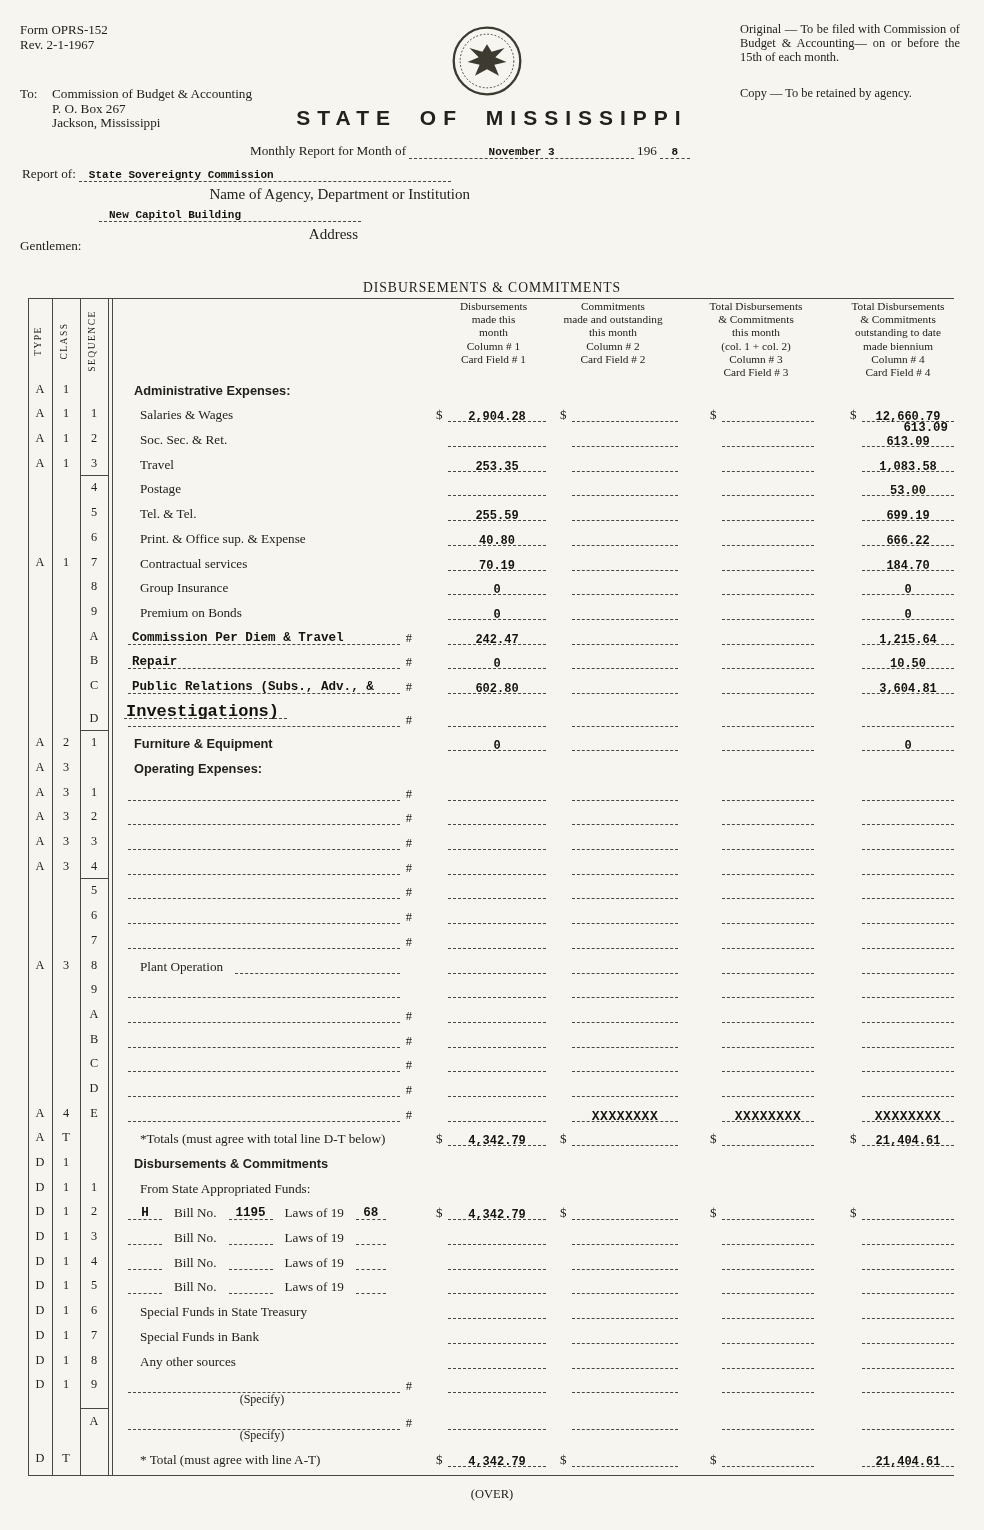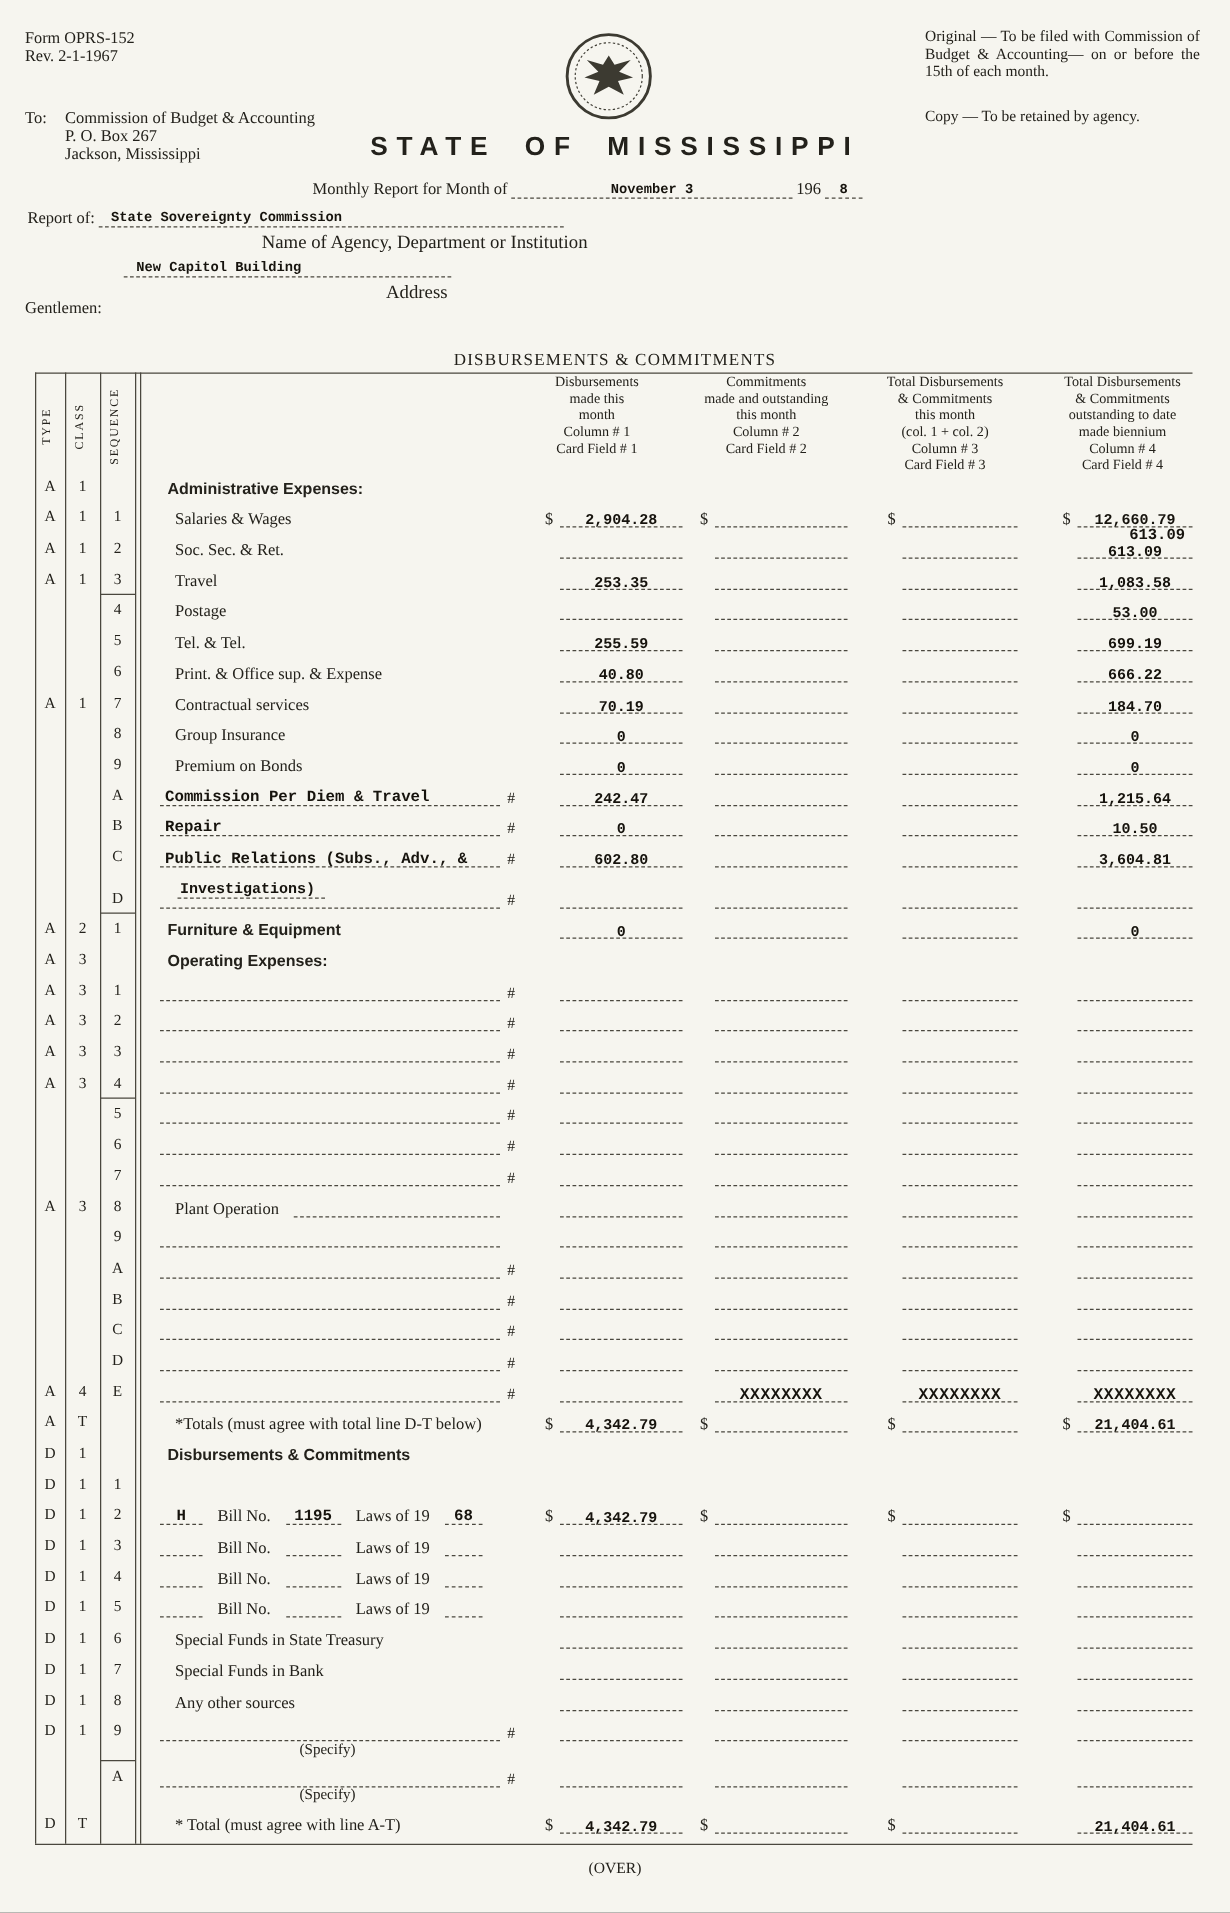--- a/index.html
+++ b/index.html
@@ -38,43 +38,43 @@
 
   
   .hline{position:absolute;height:1px;background:var(--line);left:28px;width:926px}
   .hl-top{top:298px}.hl-bottom{top:1475px}
   .vline{position:absolute;top:298px;height:1177px;width:1px;background:var(--line)}
   .vA{left:28px}.vB{left:52px}.vC{left:80px}.vD{left:108px}.vE{left:112px}
   .vlab{position:absolute;top:334px;width:70px;height:14px;text-align:center;
         font-size:9.5px;letter-spacing:1.5px;transform:rotate(-90deg)}
   .vl-type{left:5px}.vl-class{left:31px}.vl-seq{left:59px}
   .colhead{position:absolute;top:300px;text-align:center;font-size:11.3px;line-height:13.2px}
-  .ch1{left:400px;width:155px}.ch2{left:536px;width:154px}
+  .ch1{left:416px;width:155px}.ch2{left:536px;width:154px}
   .ch3{left:678px;width:156px}.ch4{left:820px;width:156px}
 
   
   .rows{position:absolute;left:28px;top:376px;width:926px;display:flex;flex-direction:column}
   .row{display:flex;height:24.7px;position:relative}
   .c{width:24px;display:flex;align-items:flex-end;justify-content:center;
      font-size:12.3px;padding-bottom:4px}
   .cc,.cs{width:28px}
   .tick{border-top:1px solid var(--line)}
   .dgap{width:6px}
   .clabel{display:flex;align-items:flex-end;width:322px;padding:0 36px 3px 14px;
           position:relative;font-size:13.2px;line-height:14px}
   .clabel.boldlab{font-family:"Liberation Sans",sans-serif;font-weight:700;font-size:12.8px;padding-left:8px}
   .pt{white-space:nowrap;margin:0 12px}
   .lfill{flex:1;display:inline-flex;align-items:flex-end;min-width:16px;height:15px;
          border-bottom:1.3px dashed var(--line);padding-left:4px}
   .lt{font-size:12.6px;line-height:13px;transform:translateY(1px);white-space:nowrap}
   .useg{display:inline-block;height:15px;border-bottom:1.3px dashed var(--line);
         text-align:center;font-size:12.6px;line-height:16px;flex:none}
   .hash{position:absolute;right:24px;bottom:3px;font-size:12.5px}
-  .l2{position:absolute;left:28px;top:21px;border-bottom:1.3px dashed var(--line);
-      padding:12px 8px 0 2px;font-size:12px;line-height:13px;z-index:2}
+  .l2{position:absolute;left:10px;top:21px;border-bottom:1.3px dashed var(--line);
+      padding:12px 8px 0 2px;font-size:17px;line-height:13px;z-index:2}
   .specify{position:absolute;left:14px;right:40px;top:20px;text-align:center;font-size:12px;z-index:2}
   .vcell{display:flex;align-items:flex-end;padding-bottom:3px;position:relative}
   .v1{width:110px}.v2{width:118px;margin-left:14px}.v3{width:104px;margin-left:32px}.v4{width:104px;margin-left:36px}
   .dol{width:12px;flex:none;font-size:13px;line-height:14px}
   .vline2{flex:1;display:flex;align-items:flex-end;justify-content:center;height:15px;
           border-bottom:1.3px dashed var(--line)}
   .vv{font-size:12px;line-height:12px;transform:translateY(1.5px);white-space:nowrap}
   .xv{letter-spacing:0.5px;font-size:13px}
   .sub{position:absolute;right:6px;top:21px;font-size:12.4px;line-height:12px;z-index:2}
 
@@ -1020,20 +1020,23 @@
         <div class="dgap"></div>
         <div class="clabel boldlab">
           <span class="pt">Disbursements &amp; Commitments</span>
         </div>
       </div>
       <div class="row">
         <div class="c ct">D</div>
         <div class="c cc">1</div>
         <div class="c cs">1</div>
         <div class="dgap"></div>
+        <div class="clabel">
+          <span class="pt">From State Appropriated Funds:</span>
+        </div>
       </div>
       <div class="row">
         <div class="c ct">D</div>
         <div class="c cc">1</div>
         <div class="c cs">2</div>
         <div class="dgap"></div>
         <div class="clabel">
           <span class="useg typed" style="width: 34px;">H</span>
           <span class="pt">Bill No.</span>
           <span class="useg typed" style="width: 44px;">1195</span>

